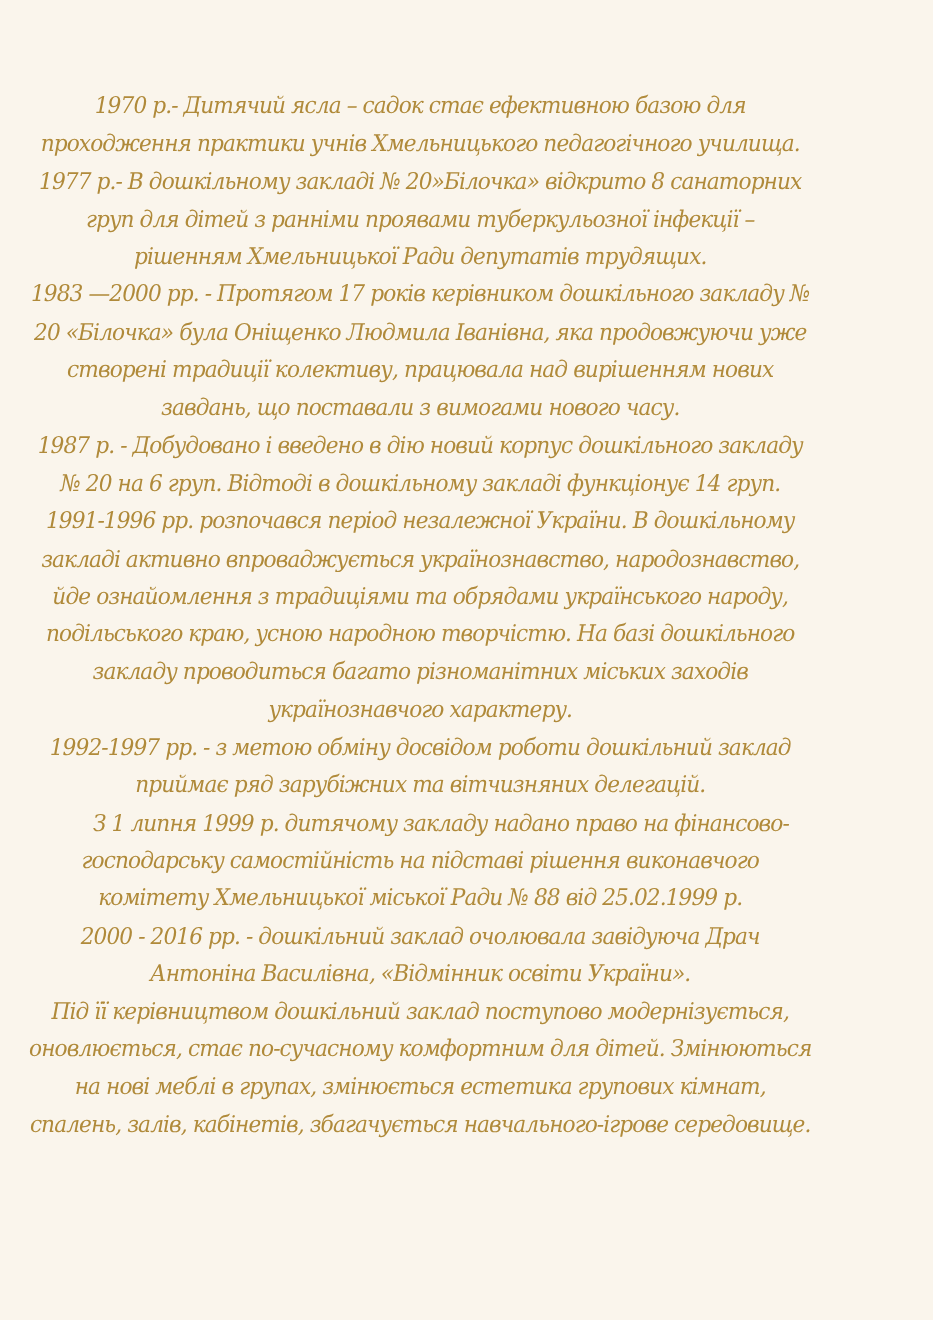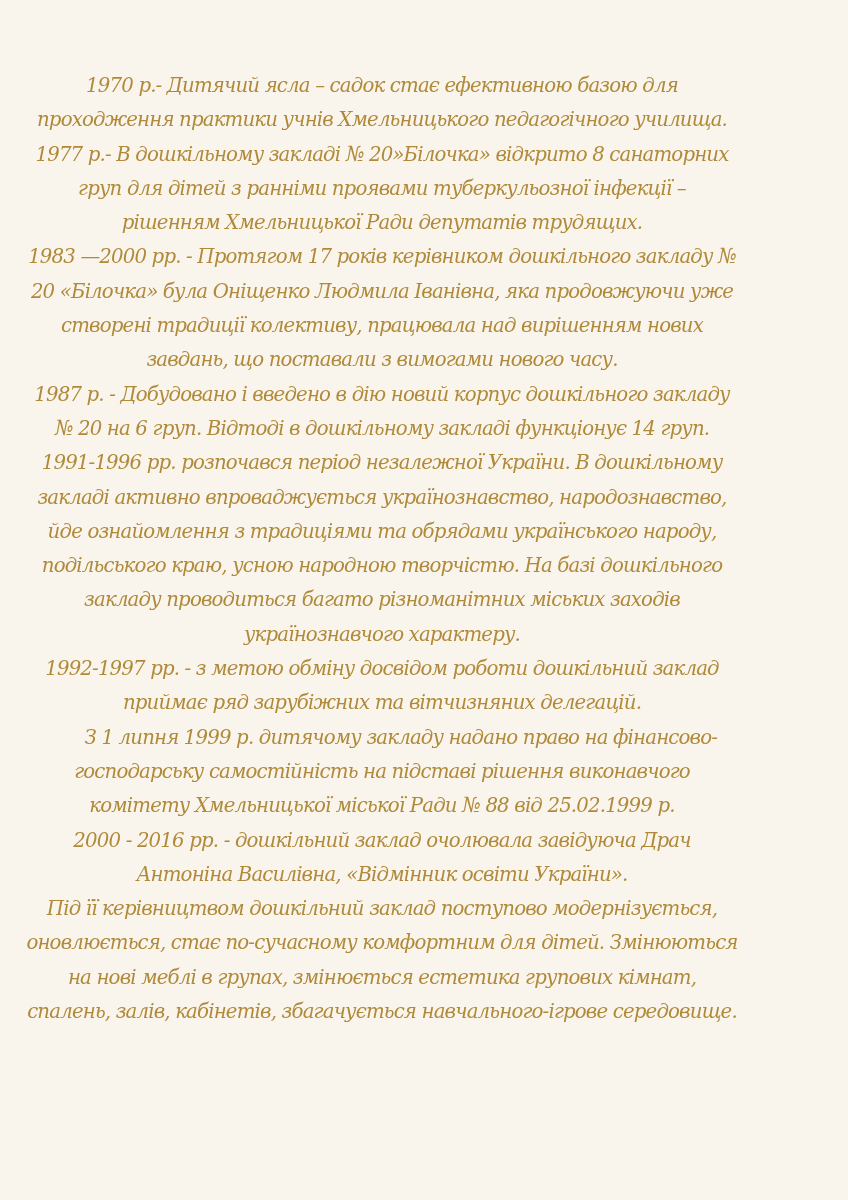--- a/index.html
+++ b/index.html
@@ -9,21 +9,21 @@
     body {
       width: 848px;
       height: 1200px;
       background: #faf5ec;
       overflow: hidden;
       position: relative;
     }
     .page {
       position: absolute;
       left: 0;
-      top: 68px;
+      top: 79px;
       width: 764px;
     }
     .line {
       display: block;
       text-align: center;
       white-space: nowrap;
       font-family: "DejaVu Serif", "Liberation Serif", serif;
       font-style: italic;
       font-size: 21px;
       letter-spacing: -0.9px;

